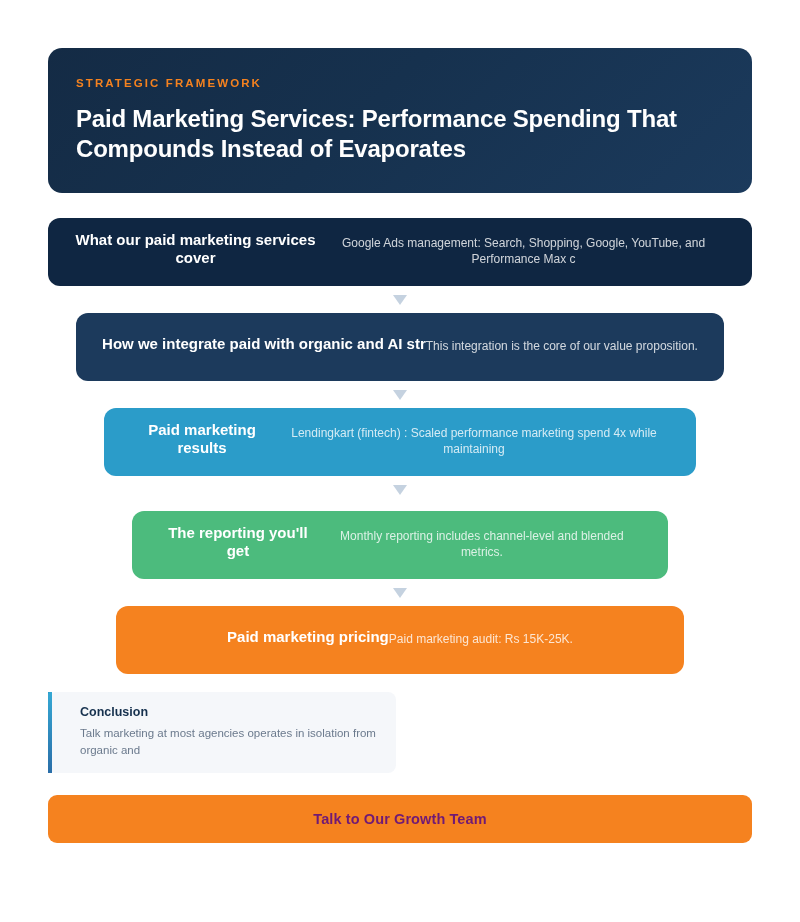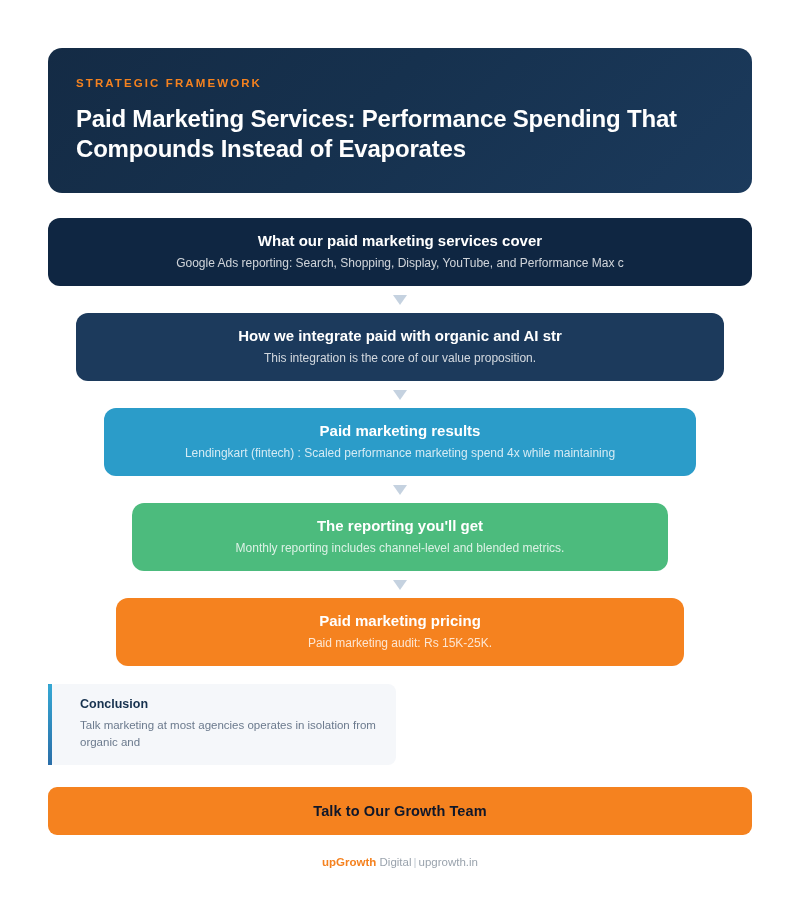--- a/index.html
+++ b/index.html
@@ -51,21 +51,21 @@
   .funnel {
     margin-top: 25px;
     display: flex;
     flex-direction: column;
     align-items: center;
   }
   .stage {
     border-radius: 12px;
     text-align: center;
     display: flex;
-    flex-direction: column;
+    flex-direction: row;
     justify-content: center;
     align-items: center;
     padding: 0 24px;
     height: 68px;
   }
   .stage-title {
     color: #ffffff;
     font-size: 15px;
     font-weight: 700;
     line-height: 1.2;
@@ -131,21 +131,21 @@
   }
 
   
   .cta {
     margin-top: 22px;
     width: 704px;
     height: 48px;
     background: #f5821f;
     border-radius: 9px;
     border: none;
-    color: #0f172a;
+    color: #701a75;
     font-family: "Liberation Sans", sans-serif;
     font-size: 14.5px;
     font-weight: 700;
     letter-spacing: 0.1px;
     cursor: pointer;
     display: flex;
     align-items: center;
     justify-content: center;
   }
 
@@ -171,21 +171,21 @@
 
   <div class="hero">
     <div class="hero-eyebrow" style="color: rgb(245, 130, 31);">STRATEGIC FRAMEWORK</div>
     <h1 class="hero-title">Paid Marketing Services: Performance Spending That Compounds Instead of Evaporates</h1>
   </div>
 
   <div class="funnel">
 
     <div class="stage w0" style="background: rgb(15, 38, 66);">
       <div class="stage-title">What our paid marketing services cover</div>
-      <div class="stage-sub">Google Ads reporting: Search, Shopping, Display, YouTube, and Performance Max c</div>
+      <div class="stage-sub">Google Ads management: Search, Shopping, Google, YouTube, and Performance Max c</div>
     </div>
 
     <div class="connector">
       <svg width="14" height="10" viewBox="0 0 14 10" aria-hidden="true">
         <polygon points="0,0 14,0 7,10" fill="#c5d2e0"></polygon>
       </svg>
     </div>
 
     <div class="stage w1" style="background: rgb(28, 58, 92);">
       <div class="stage-title">How we integrate paid with organic and AI str</div>
@@ -202,21 +202,21 @@
       <div class="stage-title">Paid marketing results</div>
       <div class="stage-sub">Lendingkart (fintech) : Scaled performance marketing spend 4x while maintaining</div>
     </div>
 
     <div class="connector">
       <svg width="14" height="10" viewBox="0 0 14 10" aria-hidden="true">
         <polygon points="0,0 14,0 7,10" fill="#c5d2e0"></polygon>
       </svg>
     </div>
 
-    <div class="stage w3" style="background: rgb(76, 187, 125);">
+    <div class="stage w3" style="background: rgb(76, 187, 125); margin-top: 8px;">
       <div class="stage-title">The reporting you'll get</div>
       <div class="stage-sub">Monthly reporting includes channel-level and blended metrics.</div>
     </div>
 
     <div class="connector">
       <svg width="14" height="10" viewBox="0 0 14 10" aria-hidden="true">
         <polygon points="0,0 14,0 7,10" fill="#c5d2e0"></polygon>
       </svg>
     </div>
 
@@ -231,17 +231,14 @@
     <div class="conclusion" style="background: rgb(245, 247, 250);">
       <div class="conclusion-title">Conclusion</div>
       <div class="conclusion-body">Talk marketing at most agencies operates in isolation from organic and</div>
     </div>
   </div>
 
   <button class="cta" style="background: rgb(245, 130, 31);">
     <span>Talk to Our Growth Team</span>
   </button>
 
-  <div class="footer">
-    <span class="footer-brand">upGrowth</span><span> Digital</span><span class="footer-sep">|</span><span>upgrowth.in</span>
-  </div>
 
 </div>
 
 </body></html>

